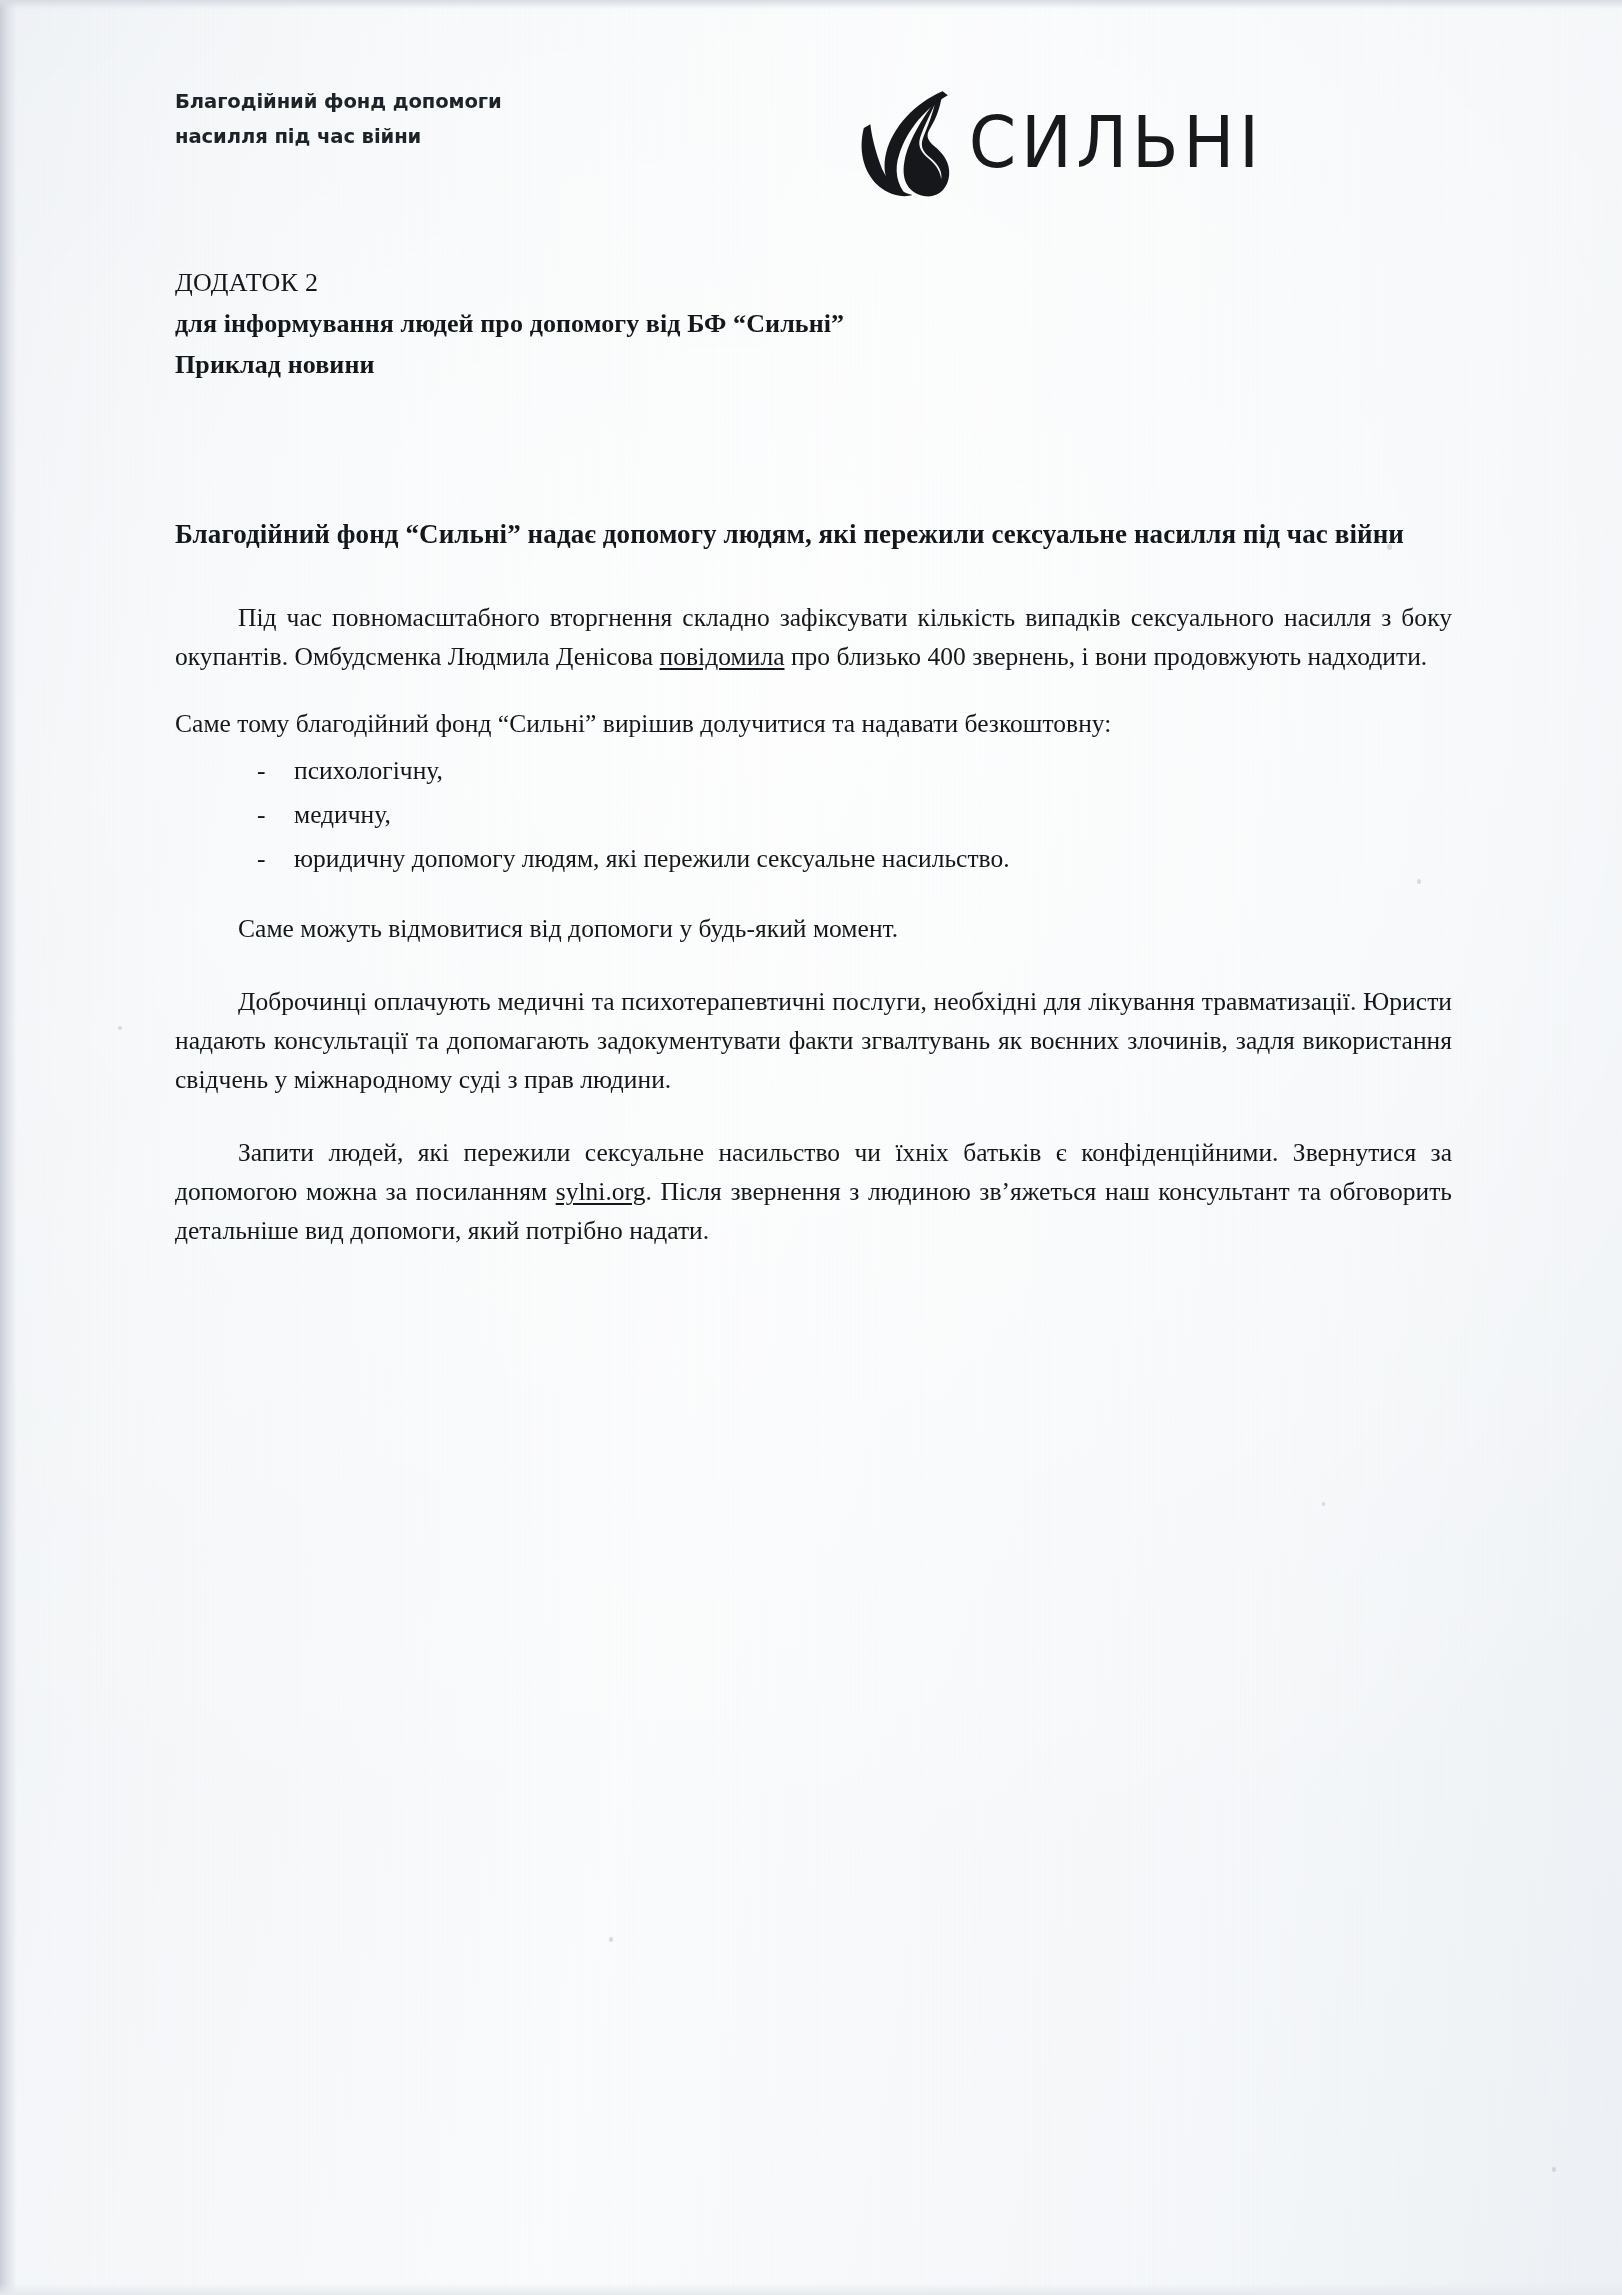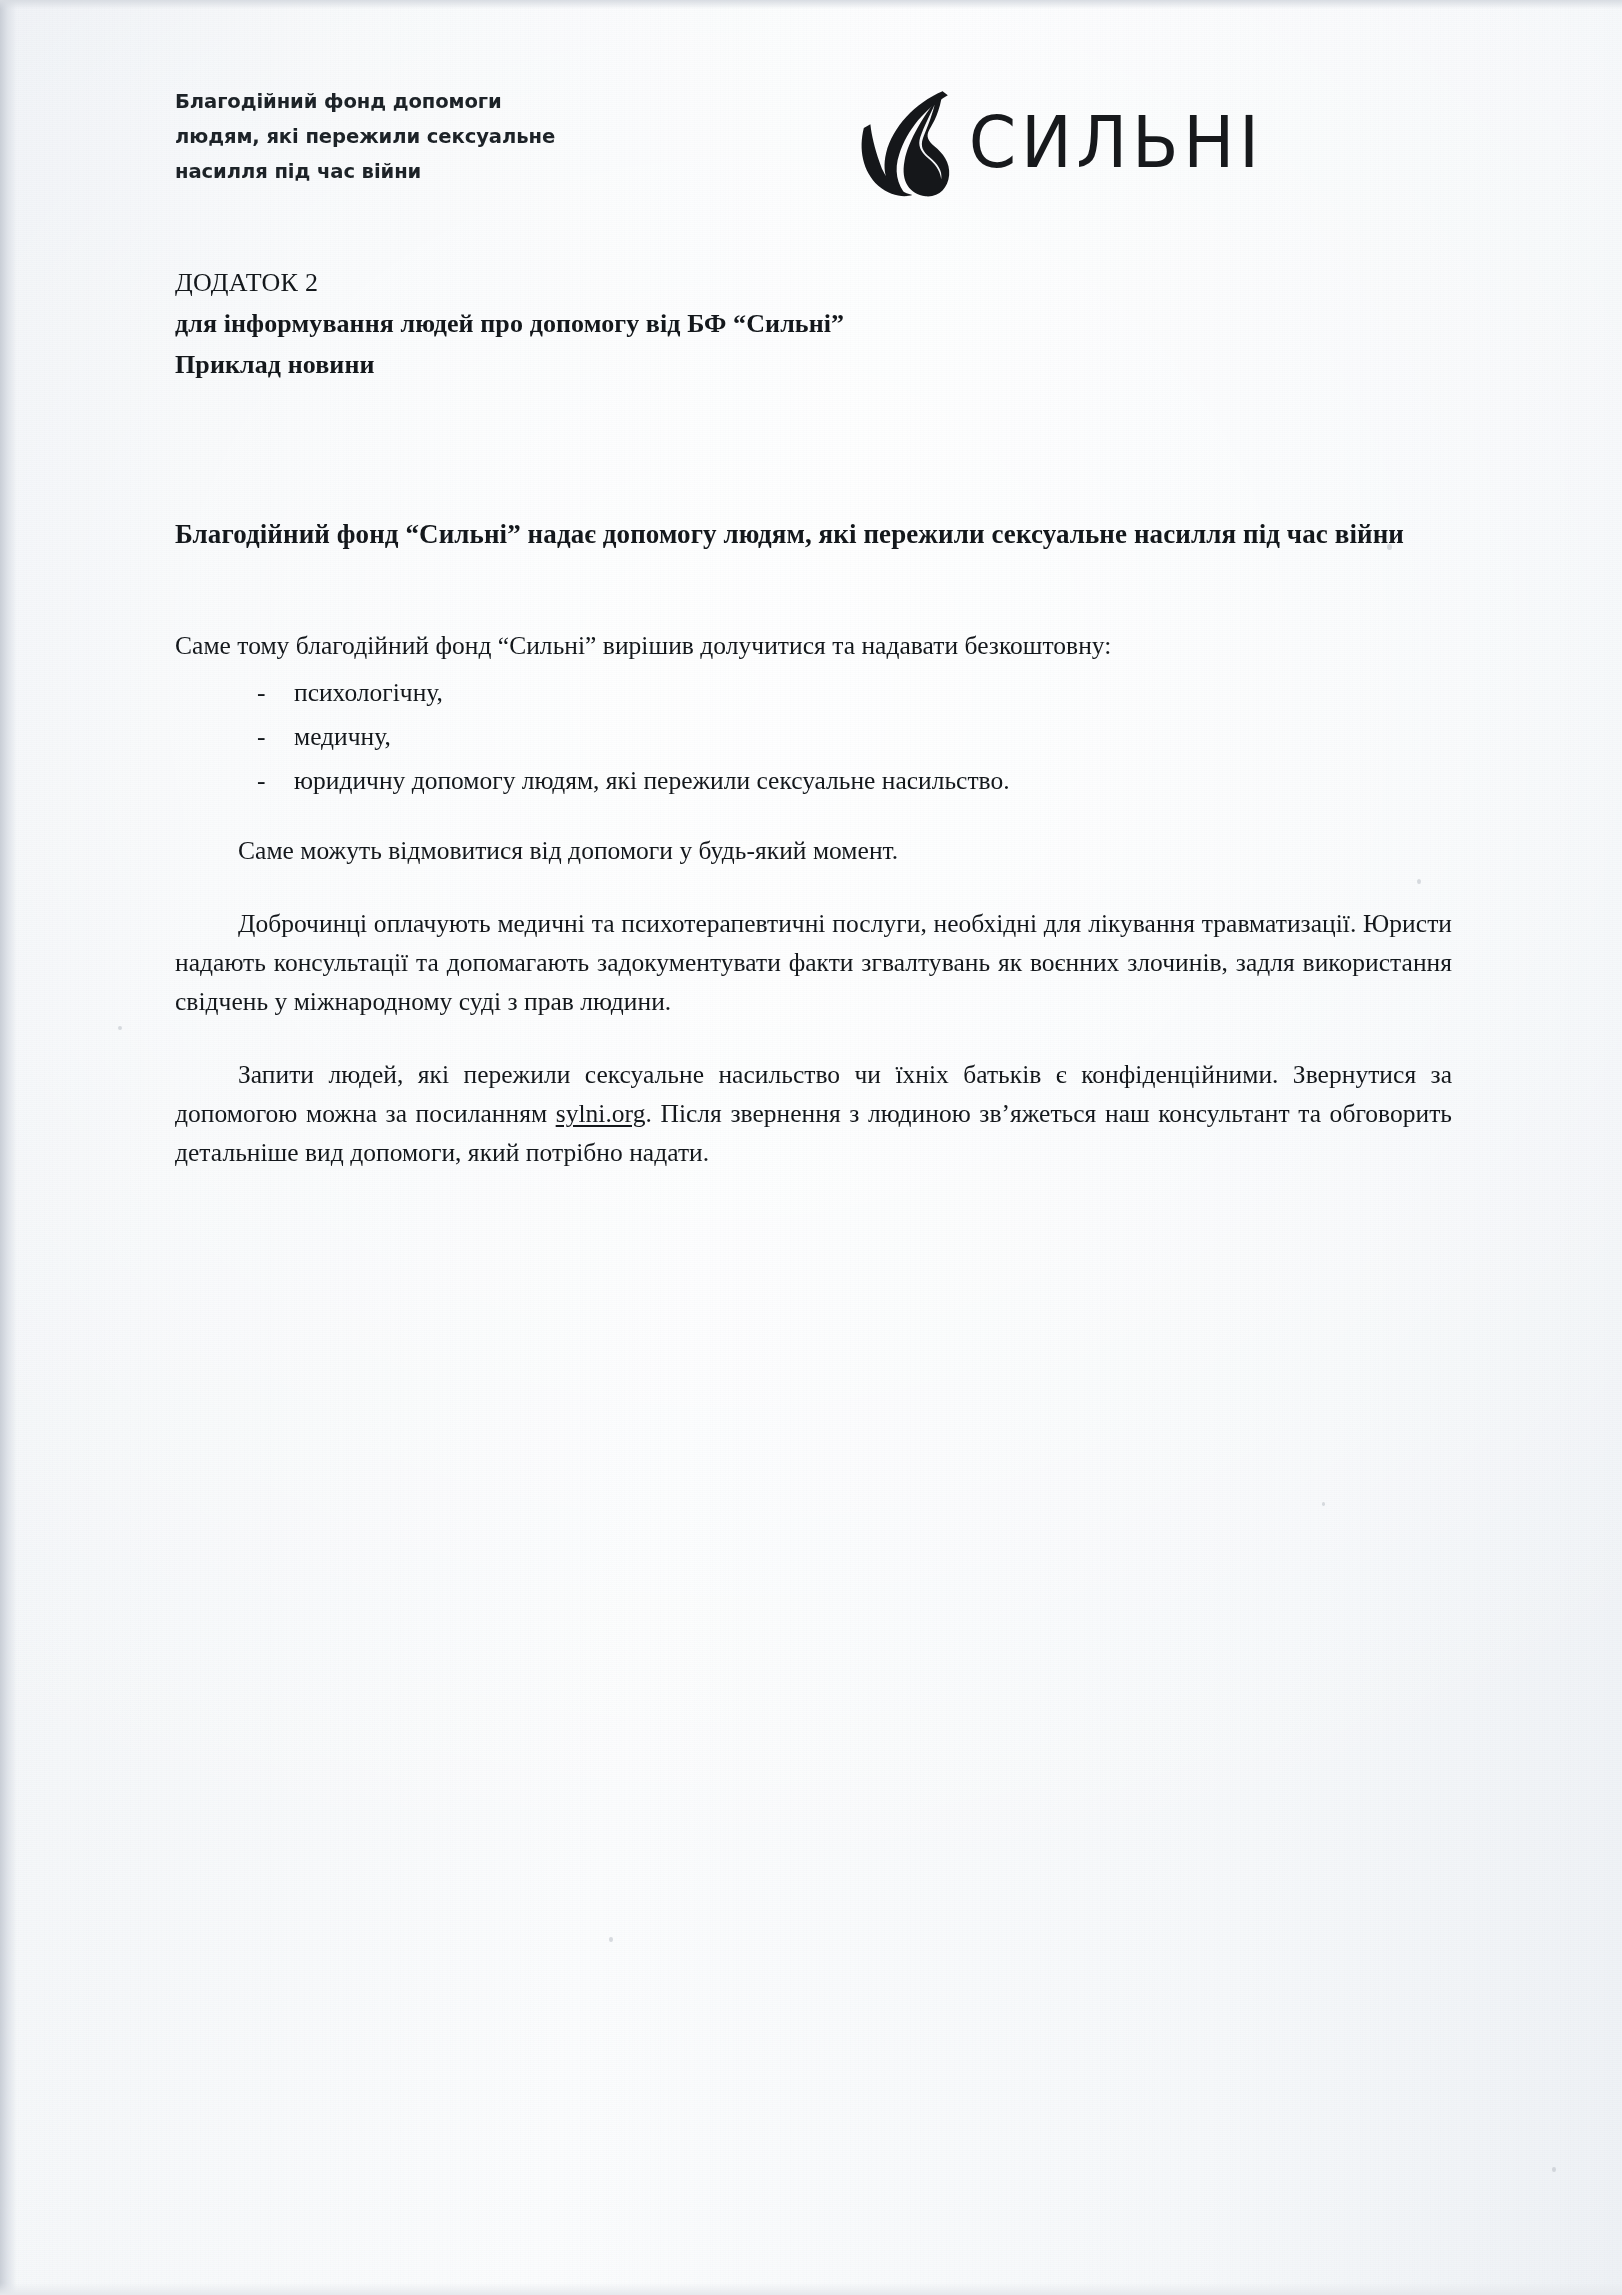--- a/index.html
+++ b/index.html
@@ -202,21 +202,20 @@
   <div class="speck" style="left:1417px;top:879px;width:3.9px;height:5.2px;"></div>
   <div class="speck" style="left:118px;top:1026px;width:3.9px;height:3.9px;"></div>
   <div class="speck" style="left:1322px;top:1502px;width:3.3px;height:3.9px;"></div>
   <div class="speck" style="left:609px;top:1937px;width:3.9px;height:4.6px;"></div>
   <div class="speck" style="left:1552px;top:2167px;width:3.9px;height:4.6px;"></div>
 
   <div class="content">
 
     <div class="letterhead">
       <div class="letterhead-line">Благодійний фонд допомоги</div>
-      <div class="letterhead-line">людям, які пережили сексуальне</div>
       <div class="letterhead-line">насилля під час війни</div>
     </div>
 
     <div class="logo">
       <svg class="logo-mark" viewBox="0 0 160 172" aria-hidden="true">
 
         <path d="M138 8 C 96 26, 62 62, 52 102 C 44 136, 56 160, 84 168
                  C 68 150, 64 128, 72 104 C 84 66, 112 34, 146 14 Z" fill="#15171a"></path>
         <path d="M138 8 C 110 44, 86 82, 80 114 C 74 146, 88 164, 112 168
                  C 132 170, 146 156, 148 136 C 150 116, 138 102, 126 92
@@ -235,20 +234,21 @@
     <div class="doc-title">
       <div class="t-annex">ДОДАТОК 2</div>
       <div class="t-bold">для інформування людей про допомогу від БФ “Сильні”</div>
       <div class="t-bold">Приклад новини</div>
     </div>
 
     <div class="body-block">
 
       <p class="lede">Благодійний фонд “Сильні” надає допомогу людям, які пережили сексуальне насилля під час війни</p>
 
+      <p class="para"><span>Під час повномасштабного вторгнення складно зафіксувати кількість випадків сексуального насилля з боку окупантів. Омбудсменка Людмила Денісова </span><a class="link" href="#">повідомила</a><span> про близько 400 звернень, і вони продовжують надходити.</span></p>
 
       <div class="gap-md"></div>
 
       <p class="para no-indent">Саме тому благодійний фонд “Сильні” вирішив долучитися та надавати безкоштовну:</p>
 
       <ul class="bullets">
         <li><span class="dash">-</span><span>психологічну,</span></li>
         <li><span class="dash">-</span><span>медичну,</span></li>
         <li><span class="dash">-</span><span>юридичну допомогу людям, які пережили сексуальне насильство.</span></li>
       </ul>

